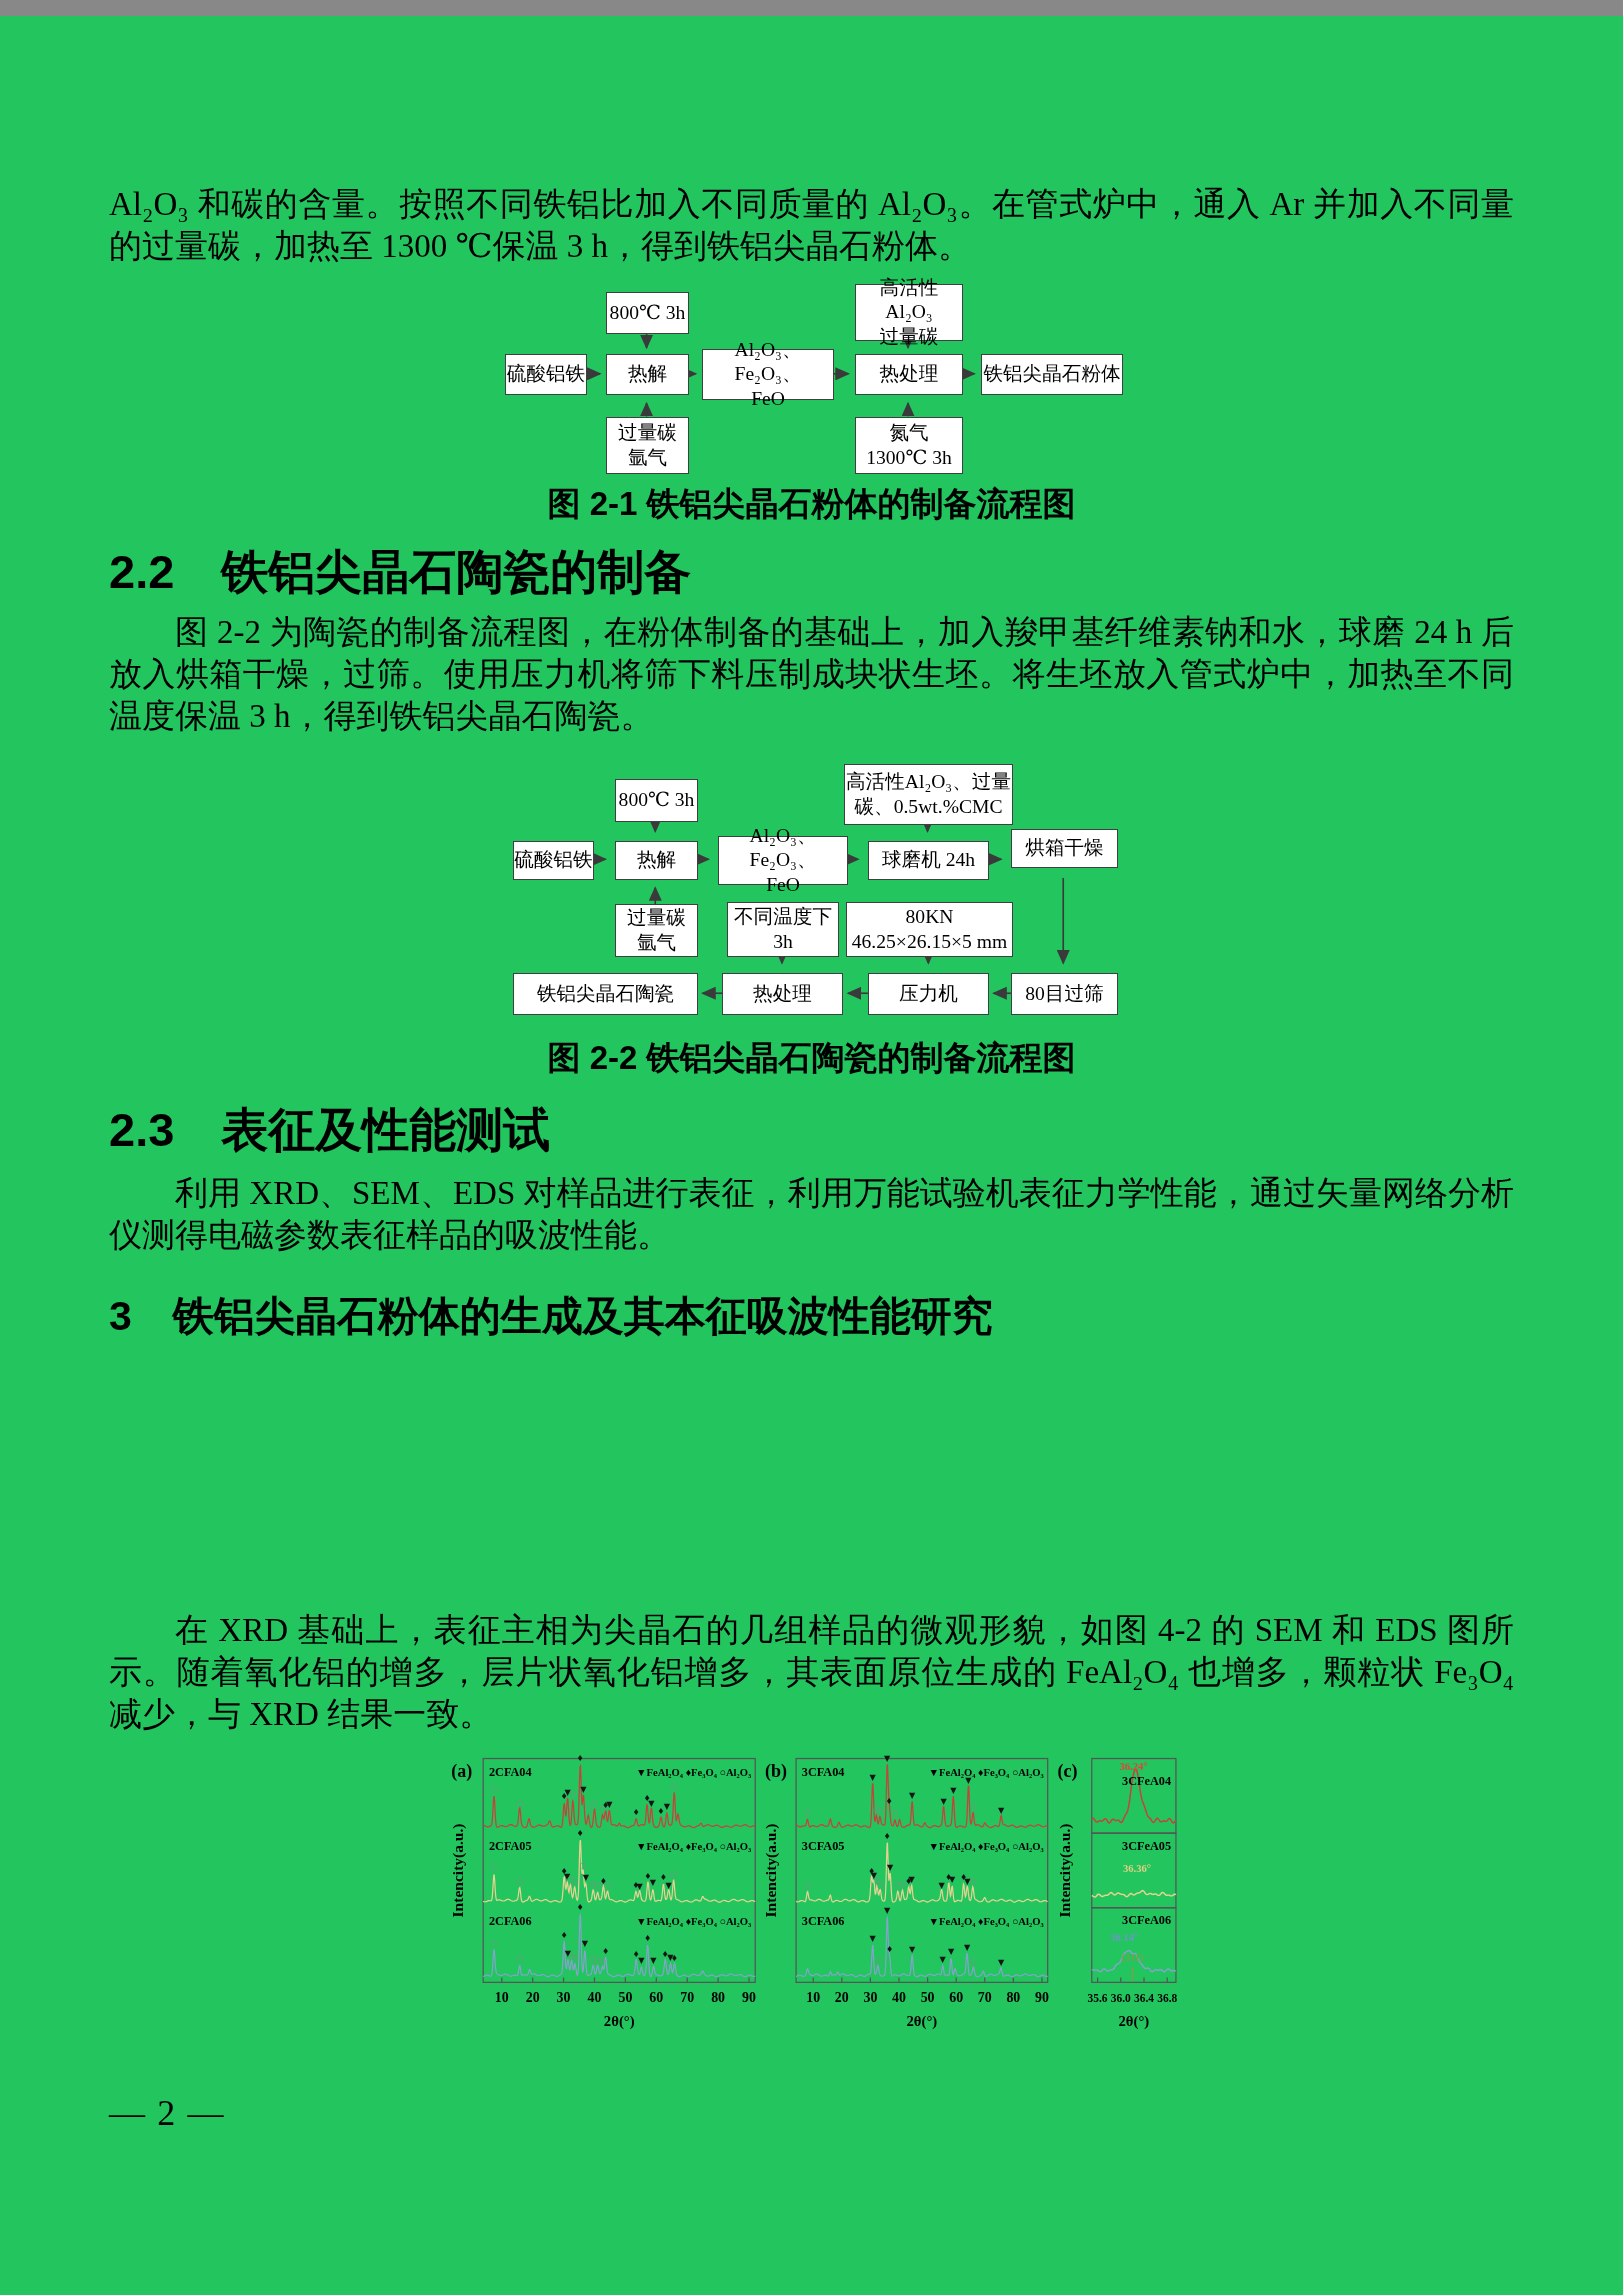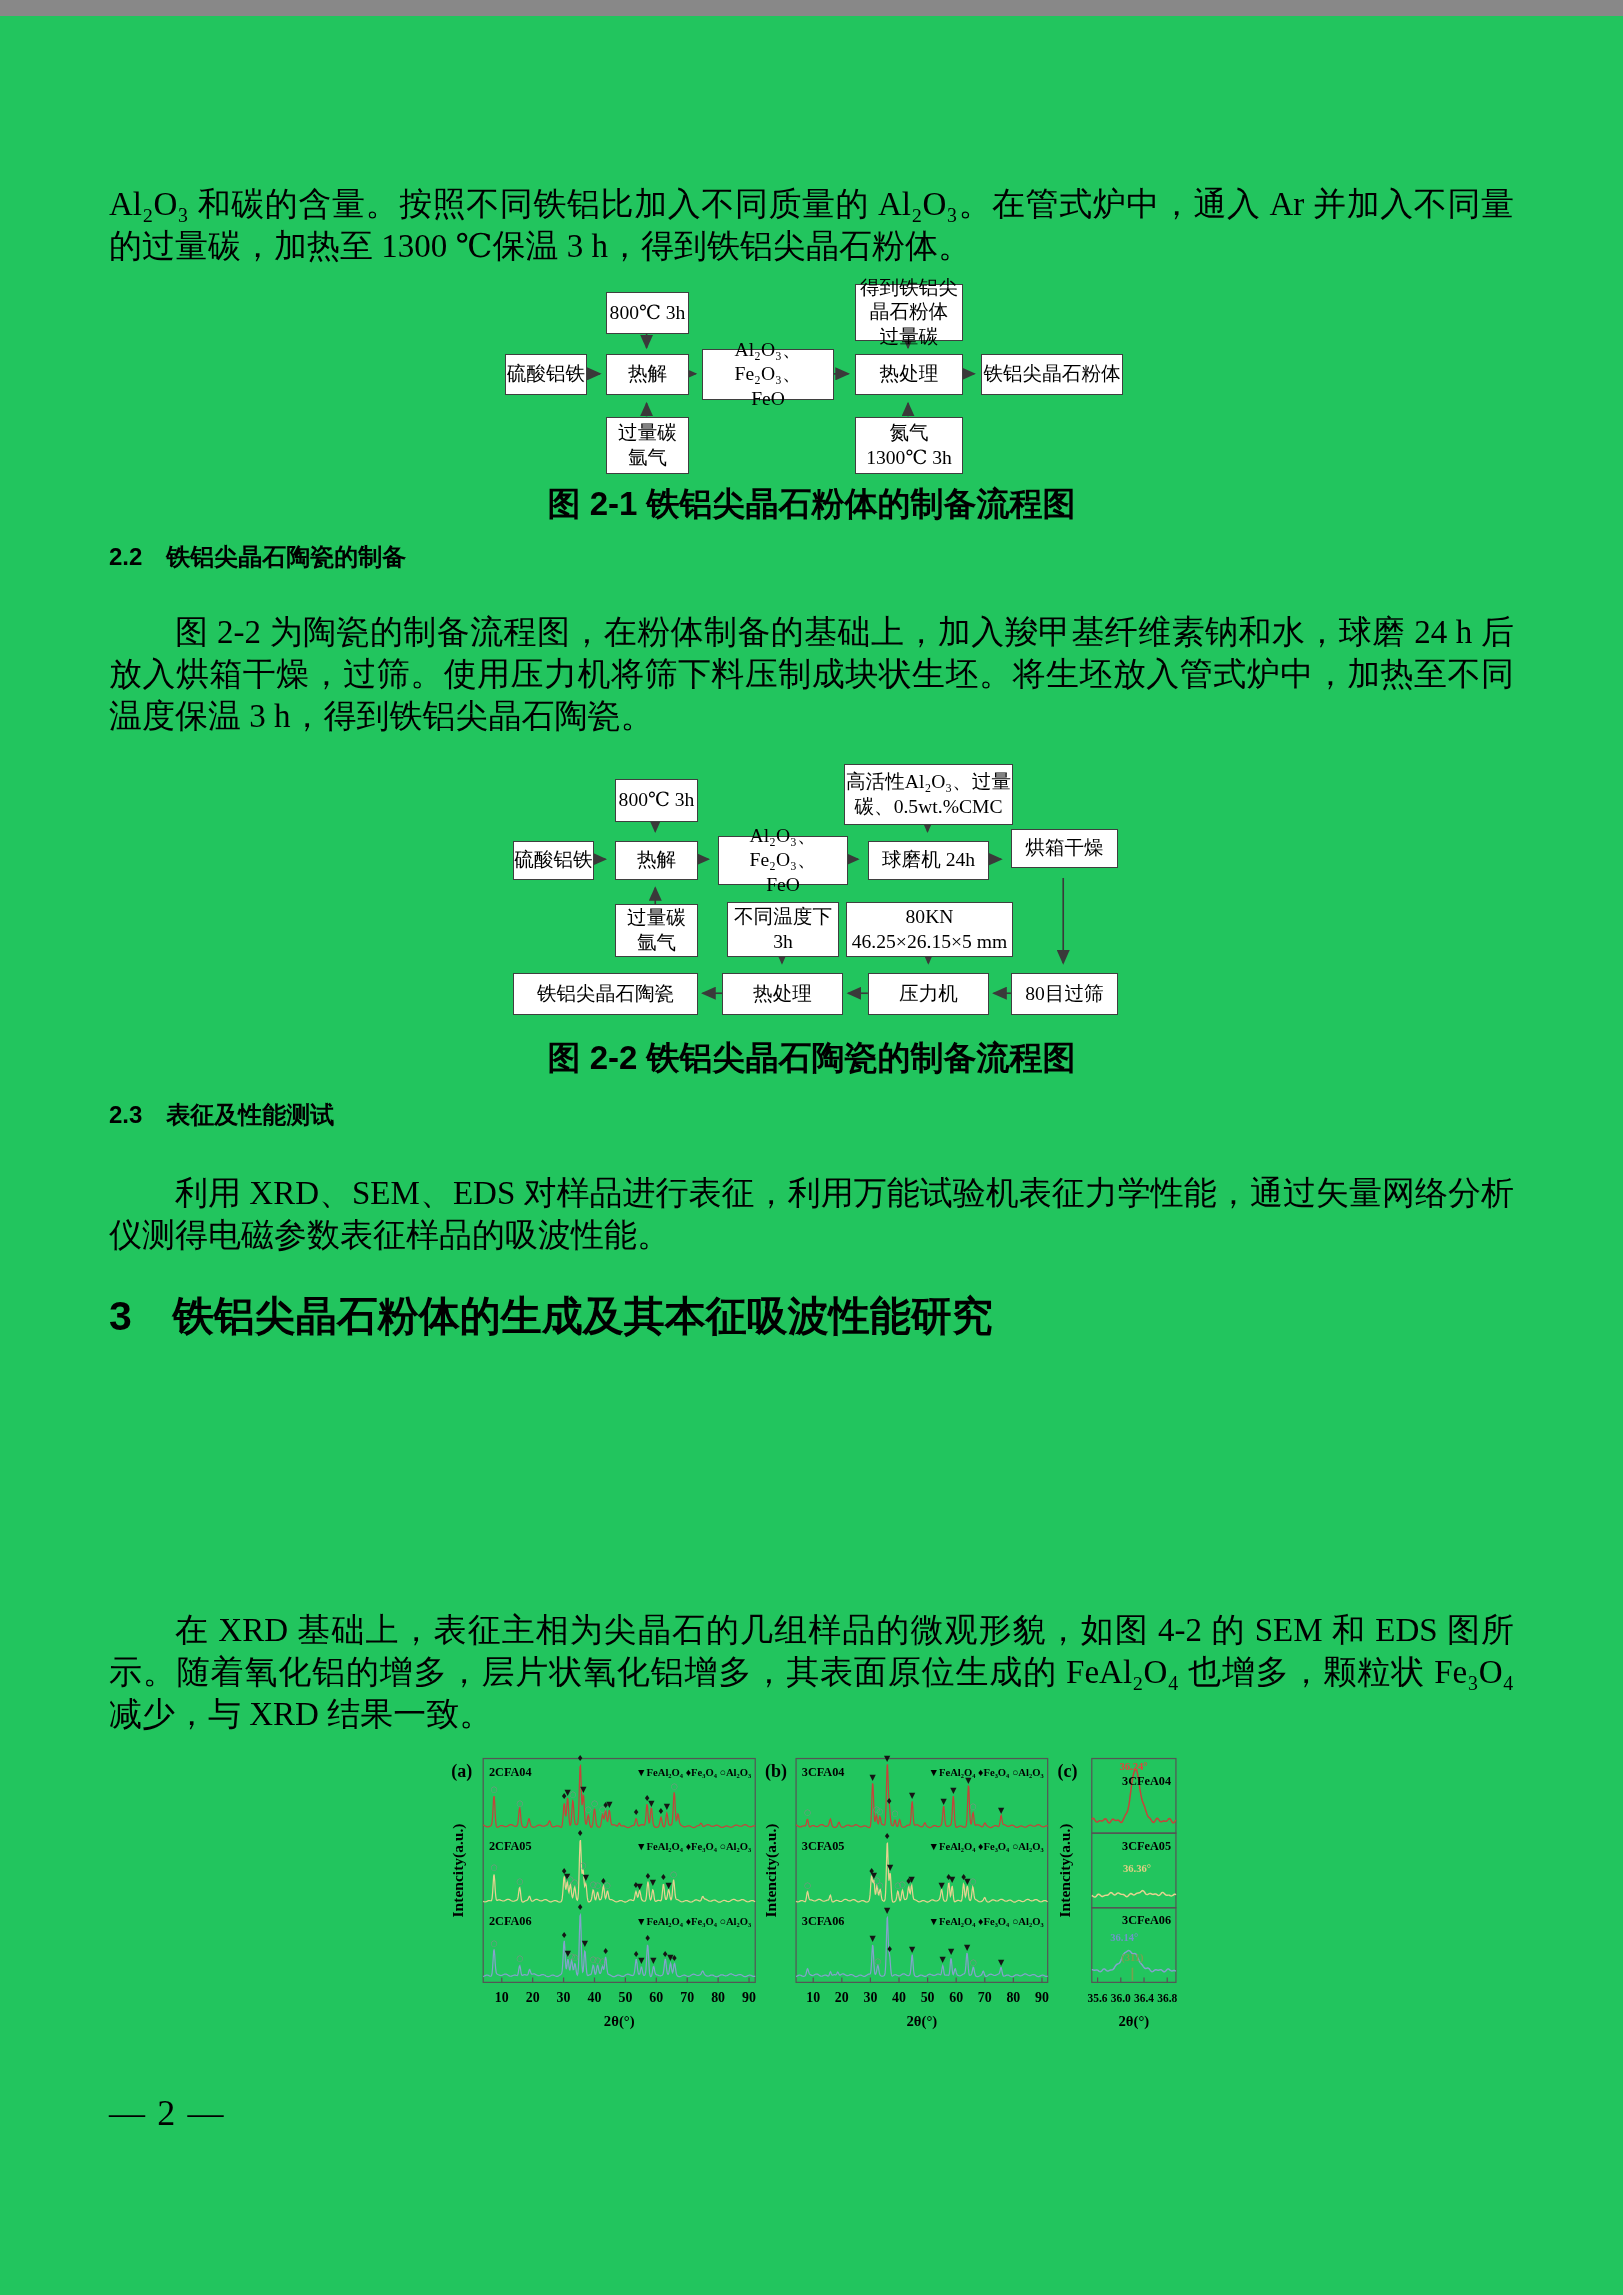--- a/index.html
+++ b/index.html
@@ -4,21 +4,21 @@
 <style>
   html,body{margin:0;padding:0;background:#888;}
   .page{position:relative;width:1623px;height:2295px;background:#22c55e;overflow:hidden;
         font-family:"Liberation Serif","DejaVu Serif",serif;color:#000;margin-top:16px;}
   .body{position:absolute;left:109px;width:1405px;margin:0;font-size:33px;line-height:42px;
         text-align:justify;font-family:"Liberation Serif","DejaVu Serif",serif;}
   .indent{text-indent:2em;}
   h1,h2{position:absolute;left:109px;margin:0;font-family:"Liberation Sans","DejaVu Sans",sans-serif;
         font-weight:bold;color:#000;white-space:nowrap;}
   h1{font-size:41px;}
-  h2{font-size:24px;}
+  h2{font-size:47px;}
   .caption{position:absolute;left:0;width:1623px;margin:0;text-align:center;font-weight:bold;
         font-size:33px;font-family:"Liberation Sans","DejaVu Sans",sans-serif;}
   .flow{position:absolute;}
   .flow svg{position:absolute;left:0;top:0;}
   .fbox{position:absolute;border:1.6px solid #3f3f3f;background:#fff;display:flex;align-items:center;
         justify-content:center;text-align:center;font-size:19.6px;line-height:24.5px;white-space:pre-line;
         font-family:"Liberation Serif","DejaVu Serif",serif;}
   .arrowline{stroke:#3a3a3a;stroke-width:2;}
   .fig31{position:absolute;}
   .pagenum{position:absolute;left:109px;top:2076px;font-size:36px;letter-spacing:1.6px;
@@ -59,21 +59,21 @@
       <line class="arrowline" x1="510" y1="67" x2="510" y2="78" marker-end="url(#ah1)"></line>
       <line class="arrowline" x1="510" y1="162" x2="510" y2="146" marker-end="url(#ah1)"></line>
     </svg>
     <div class="fbox" style="left:14px;top:70px;width:80px;height:39px">硫酸铝铁</div>
     <div class="fbox" style="left:115px;top:70px;width:81px;height:39px">热解</div>
     <div class="fbox" style="left:115px;top:8.2px;width:81px;height:40px">800℃ 3h</div>
     <div class="fbox" style="left:115px;top:133px;width:81px;height:55px">过量碳
 氩气</div>
     <div class="fbox" style="left:211px;top:65px;width:130px;height:49px">Al₂O₃、Fe₂O₃、
 FeO</div>
-    <div class="fbox" style="left:364px;top:0px;width:106px;height:55px">得到铁铝尖晶石粉体
+    <div class="fbox" style="left:364px;top:0px;width:106px;height:55px">高活性Al₂O₃
 过量碳</div>
     <div class="fbox" style="left:364px;top:70px;width:106px;height:39px">热处理</div>
     <div class="fbox" style="left:364px;top:133px;width:106px;height:55px">氮气
 1300℃ 3h</div>
     <div class="fbox" style="left:490px;top:70px;width:140px;height:39px">铁铝尖晶石粉体</div>
   </div>
   <p class="caption" style="top:466px">图 2-1 铁铝尖晶石粉体的制备流程图</p>
 
   <h2 style="top:525px">2.2 铁铝尖晶石陶瓷的制备</h2>
   <p class="body indent" style="top:595px">图 2-2 为陶瓷的制备流程图，在粉体制备的基础上，加入羧甲基纤维素钠和水，球磨 24 h 后放入烘箱干燥，过筛。使用压力机将筛下料压制成块状生坯。将生坯放入管式炉中，加热至不同温度保温 3 h，得到铁铝尖晶石陶瓷。</p>

